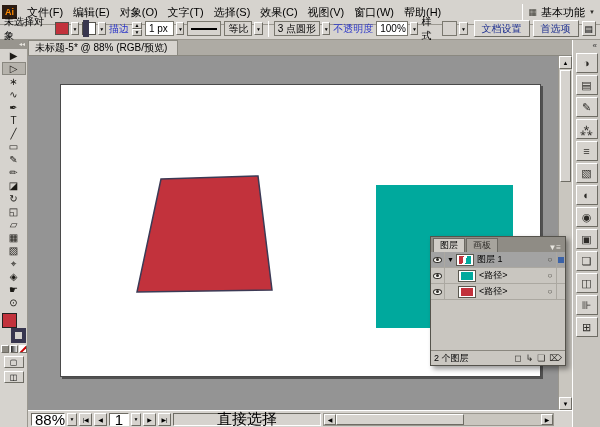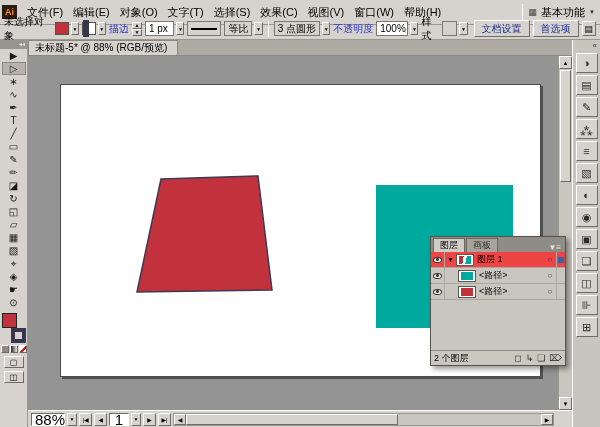--- a/index.html
+++ b/index.html
@@ -79,21 +79,21 @@
 .dock-btn { width:22px; height:20px; margin:1px 0; display:flex; align-items:center; justify-content:center; font-size:11px; color:#2e2c28; }
 
 
 .layers-panel { position:absolute; left:430px; top:236px; width:136px; height:130px; background:#d0cdc7; border:1px solid #55534c; box-shadow:3px 3px 5px rgba(0,0,0,0.4); z-index:20; display:flex; flex-direction:column; }
 .lp-tabs { height:15px; background:#8f8c85; display:flex; align-items:flex-end; padding-left:2px; gap:1px; }
 .lp-tab { height:14px; padding:0 6px; font-size:9px; line-height:13px; background:#d0cdc7; border:1px solid #6b6962; border-bottom:none; white-space:nowrap; }
 .lp-tab.inactive { background:#a7a49d; color:#2e2c28; }
 .lp-menu { margin-left:auto; color:#e8e6e0; font-size:8px; padding-right:4px; }
 .lp-rows { flex:1; background:#c9c6c0; overflow:hidden; }
 .lr { height:16px; display:flex; align-items:center; border-bottom:1px solid #aba8a1; }
-.lr.selected { background:#ef4444; }
+.lr.selected { background:#a3a3a3; }
 .eye-cell { width:14px; height:100%; border-right:1px solid #aba8a1; display:flex; align-items:center; justify-content:center; flex:none; }
 .eye { width:9px; height:6px; border:1px solid #2e2c28; border-radius:50%; position:relative; background:#f5f4f0; }
 .eye::after { content:""; position:absolute; left:2px; top:0.5px; width:3px; height:3px; background:#2e2c28; border-radius:50%; }
 .twirl { width:11px; text-align:center; font-size:7px; flex:none; }
 .lr.indent .twirl { visibility:hidden; width:13px; }
 .lthumb { width:18px; height:12px; background:#fff; border:1px solid #5a584f; margin-right:3px; display:flex; align-items:center; justify-content:center; flex:none; }
 .lthumb .c { width:12px; height:8px; }
 .c.mixed { background:linear-gradient(100deg,#c2323c 0 35%,#fff 35% 58%,#00a99d 58% 100%); }
 .lr .label { flex:1; font-size:9px; white-space:nowrap; overflow:hidden; }
 .target { width:12px; text-align:center; font-size:8px; color:#3b3933; flex:none; }
@@ -183,20 +183,21 @@
 
   <div class="statusbar">
     <span class="sb-field sunken" style="width:34px;">88%</span>
     <span class="sb-dd raised">▼</span>
     <span class="nav-btn raised">|◀</span>
     <span class="nav-btn raised">◀</span>
     <span class="sb-field sunken" style="width:20px;justify-content:center;">1</span>
     <span class="sb-dd raised">▼</span>
     <span class="nav-btn raised">▶</span>
     <span class="nav-btn raised">▶|</span>
+    <span class="sb-field status-field">直接选择</span>
     <span class="hscroll">
       <span class="hs-btn raised">◀</span>
       <span class="hs-thumb raised"></span>
       <span style="flex:1;"></span>
       <span class="hs-btn raised">▶</span>
     </span>
     <span class="corner"></span>
   </div>
 
   <div class="toolbar">

